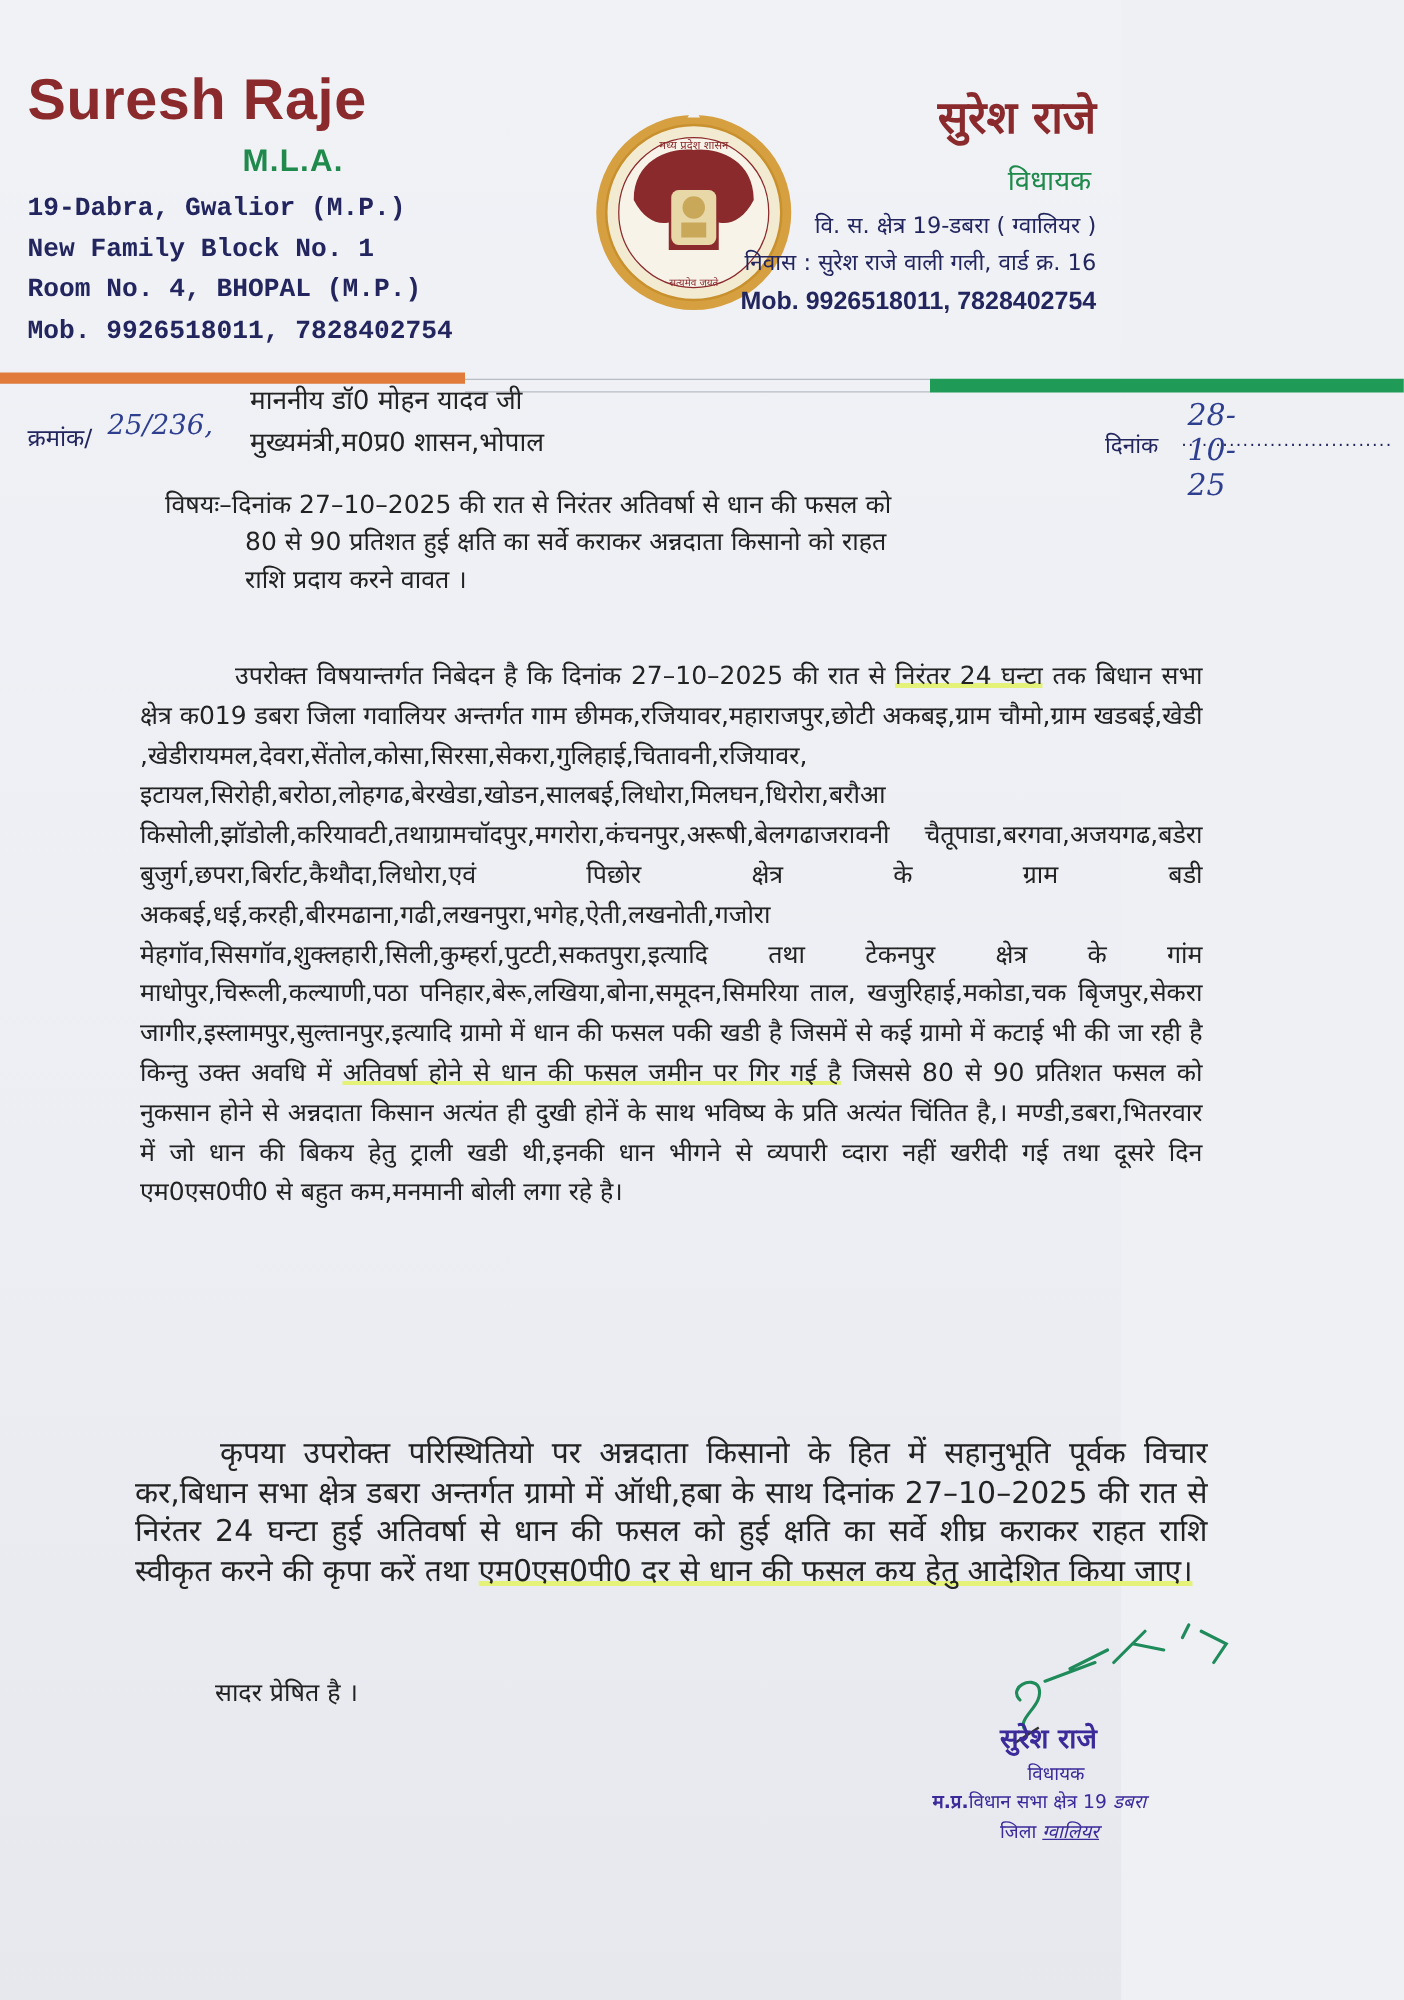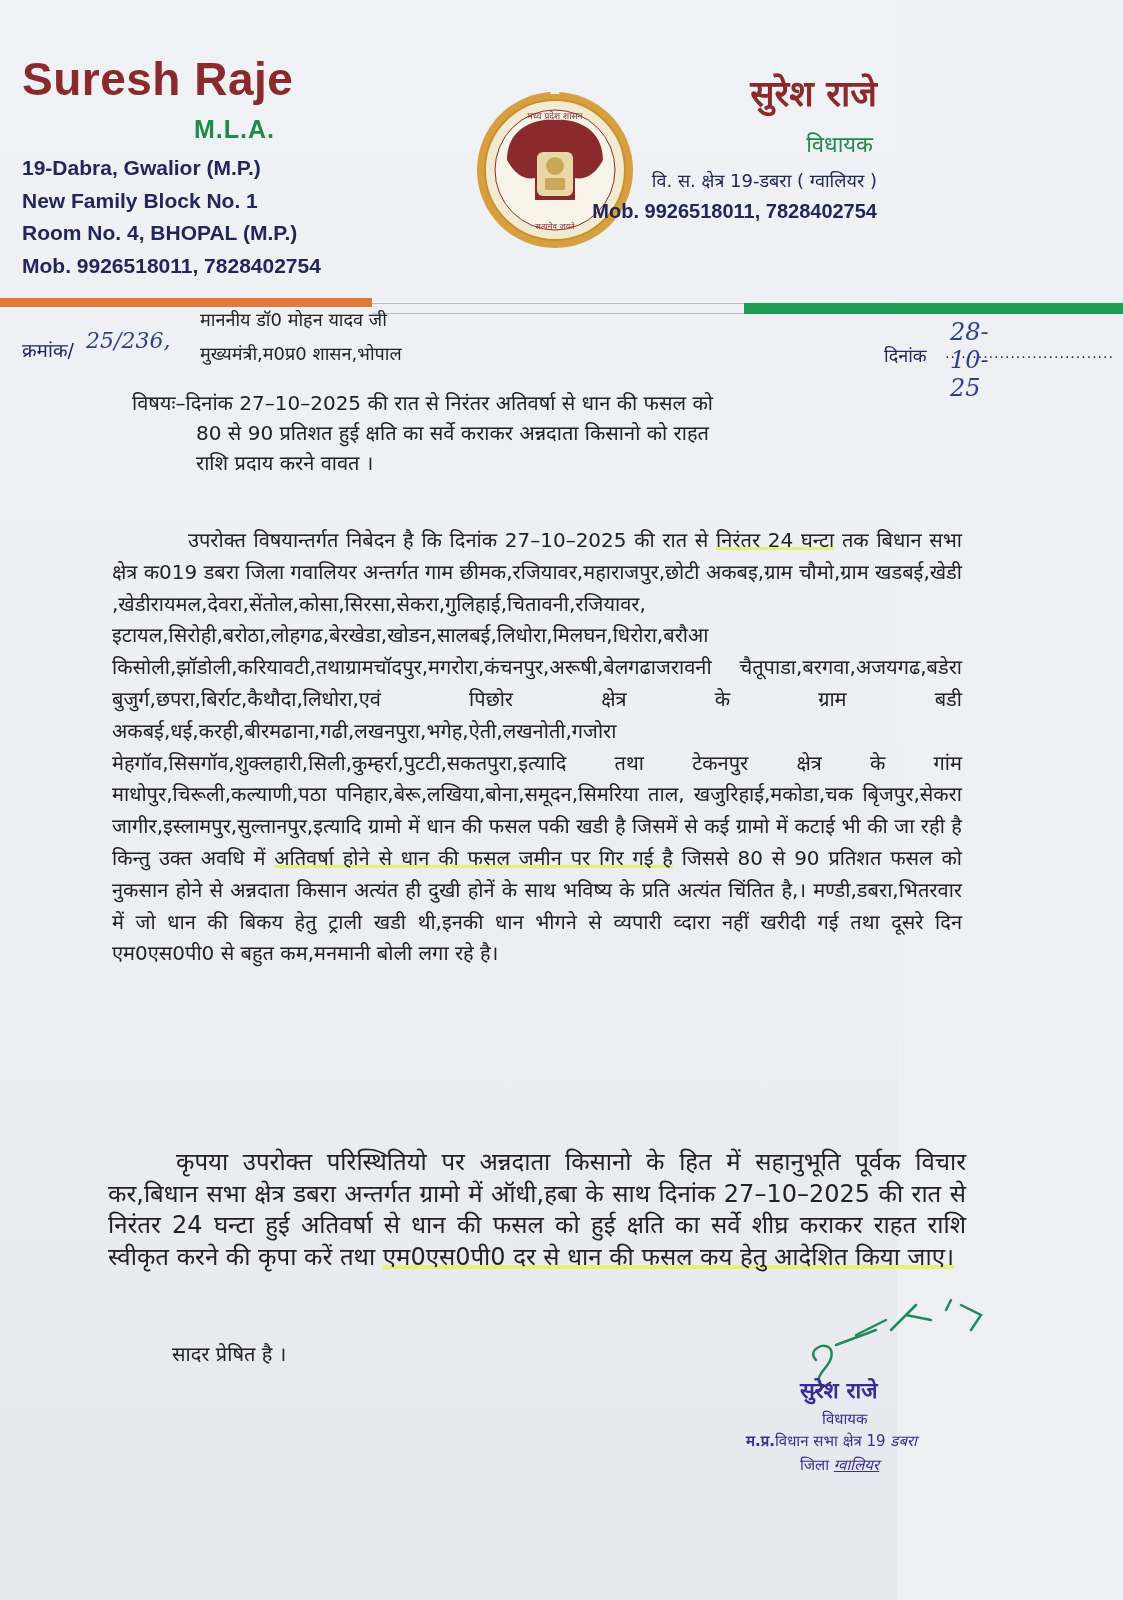--- a/index.html
+++ b/index.html
@@ -20,21 +20,21 @@
     font-family: "Liberation Sans", sans-serif; font-weight: bold;
     font-size: 46px; color: #8b2a2c; letter-spacing: 0.5px;
   }
   .en-title {
     position: absolute; left: 194px; top: 115px;
     font-family: "Liberation Sans", sans-serif; font-weight: bold;
     font-size: 25px; color: #1f8a4c; letter-spacing: 1px;
   }
   .en-addr {
     position: absolute; left: 22px; top: 152px;
-    font-family: Liberation Sans, sans-serif; font-weight: bold;
+    font-family: Liberation Mono, monospace; font-weight: bold;
     font-size: 21px; color: #23265e; line-height: 32.5px;
   }
   .en-addr div { white-space: nowrap; }
   
   .hi-name {
     position: absolute; right: 20px; top: 68px;
     font-family: "DejaVu Sans", sans-serif; font-weight: bold;
     font-size: 36px; color: #8b2a2c;
   }
   .hi-title {
@@ -46,21 +46,21 @@
     font-size: 18px; color: #23265e; line-height: 30px;
   }
   .hi-addr .mob { font-family: "Liberation Sans", sans-serif; font-weight: bold; font-size: 20px; }
   
   .emblem { position: absolute; left: 470px; top: 85px; width: 170px; height: 170px; }
   
   .bar-orange { position: absolute; left: 0; top: 298px; width: 372px; height: 9px; background: #e07b3c; }
   .bar-thin { position: absolute; left: 372px; top: 303px; width: 372px; height: 0; border-top: 1px solid #b9bcc4; border-bottom: 1px solid #b9bcc4; padding-top: 9px; }
   .bar-green { position: absolute; left: 744px; top: 303px; width: 379px; height: 11px; background: #1f9a57; }
   
-  .addr-block { position: absolute; left: 200px; top: 303px; font-size: 18px; color: #222; line-height: 34px; }
+  .addr-block { position: absolute; left: 200px; top: 303px; font-size: 21px; color: #222; line-height: 34px; }
   .ref-label { position: absolute; left: 22px; top: 337px; font-size: 19px; color: #23265e; }
   .ref-value { position: absolute; left: 86px; top: 328px; font-family: "DejaVu Serif", serif; font-style: italic; font-size: 22px; color: #2f3f8f; }
   .date-label { position: absolute; left: 884px; top: 343px; font-size: 18px; color: #23265e; }
   .date-dots { position: absolute; left: 945px; top: 345px; font-size: 14px; color: #23265e; letter-spacing: 1px; }
   .date-value { position: absolute; left: 950px; top: 318px; font-family: "DejaVu Serif", serif; font-style: italic; font-size: 24px; color: #2f3f8f; }
   
   .subject { position: absolute; left: 132px; top: 388px; width: 840px; font-size: 20px; line-height: 30px; color: #222; }
   .subject .indent { padding-left: 64px; display: block; }
   
   .body-text { position: absolute; left: 112px; top: 525px; width: 850px; font-size: 20px; line-height: 31.8px; color: #222; text-align: justify; }
@@ -108,20 +108,21 @@
       <rect x="-10" y="8" width="20" height="12" fill="#c9a85a"></rect>
     </g>
     <text x="85" y="34" font-size="9" text-anchor="middle" fill="#8b2a2c">मध्य प्रदेश शासन</text>
     <text x="85" y="144" font-size="8" text-anchor="middle" fill="#8b2a2c">सत्यमेव जयते</text>
   </svg>
 
   <div class="hi-name">सुरेश राजे</div>
   <div class="hi-title">विधायक</div>
   <div class="hi-addr">
     <div>वि. स. क्षेत्र 19-डबरा ( ग्वालियर )</div>
+    <div>निवास : सुरेश राजे वाली गली, वार्ड क्र. 16</div>
     <div class="mob">Mob. 9926518011, 7828402754</div>
   </div>
 
   <div class="bar-orange"></div>
   <div class="bar-thin"></div>
   <div class="bar-green"></div>
 
   <div class="addr-block">
     <div>माननीय डॉ0 मोहन यादव जी</div>
     <div>मुख्यमंत्री,म0प्र0 शासन,भोपाल</div>

